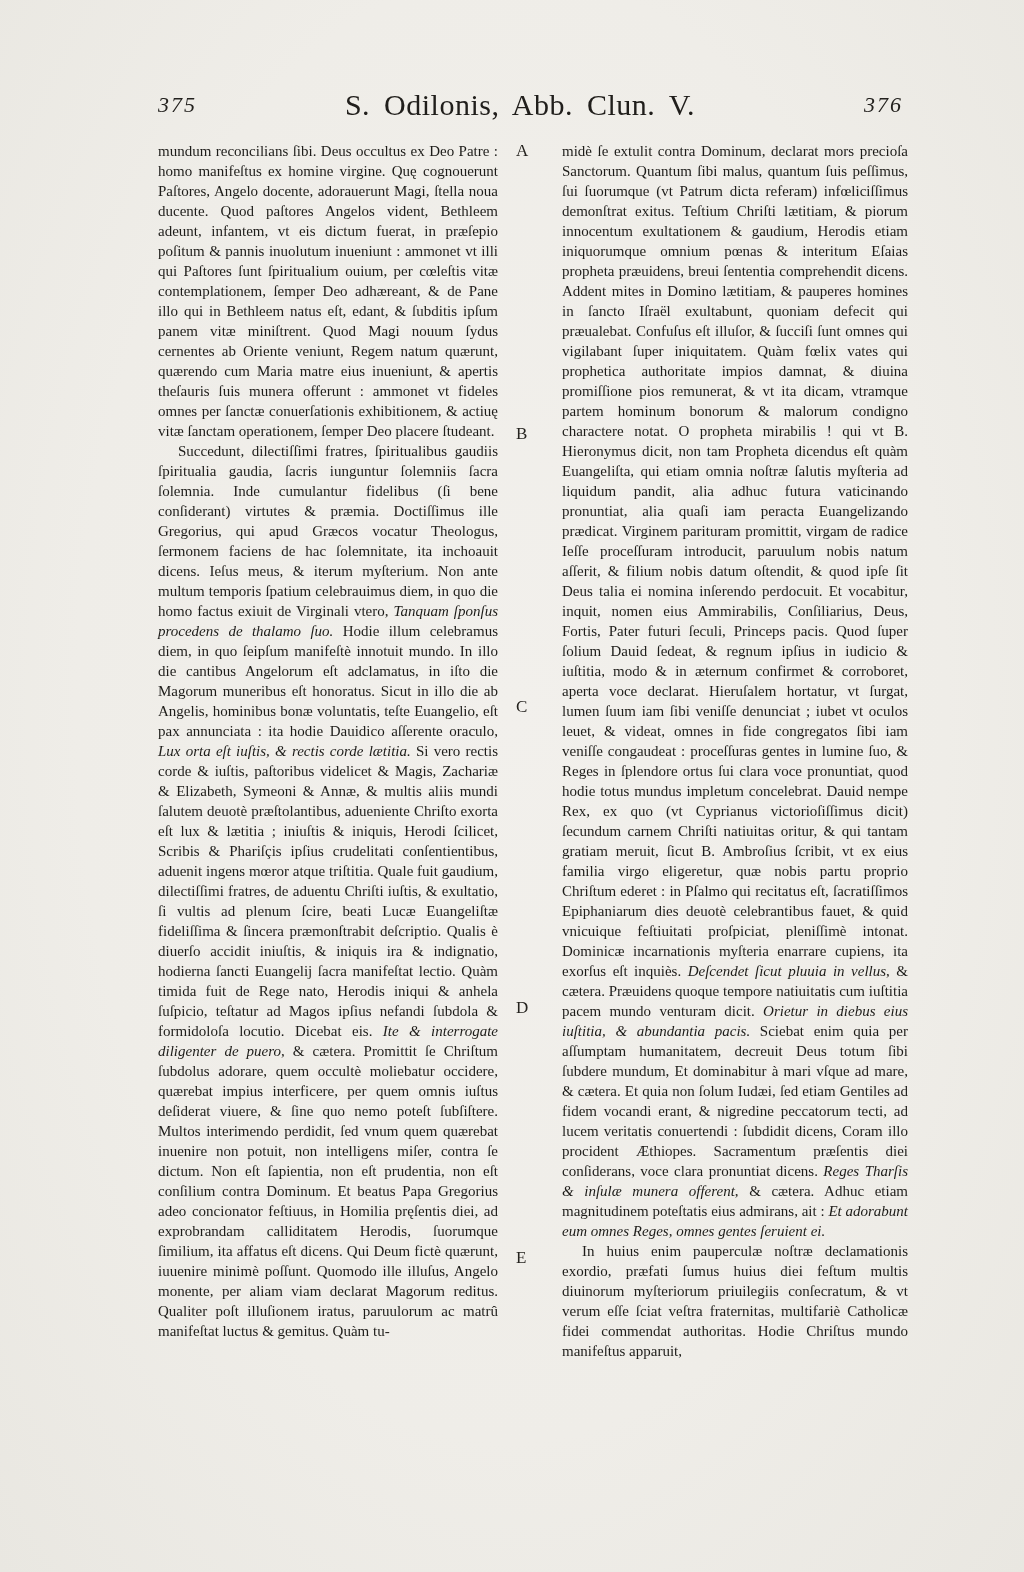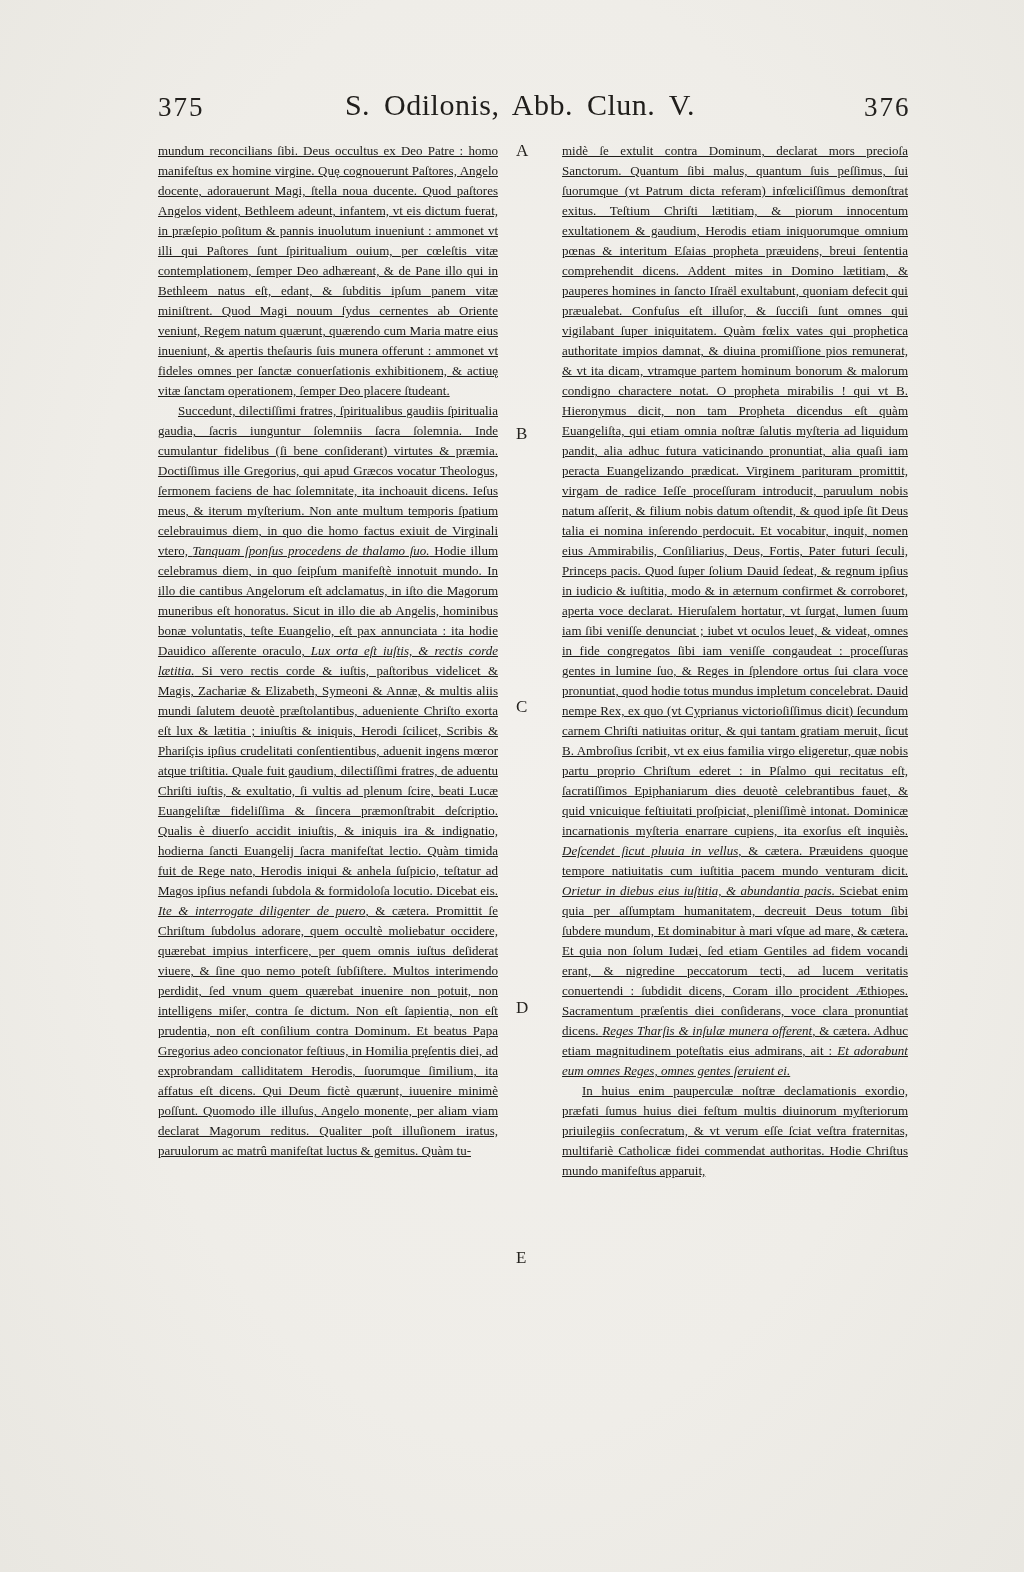--- a/index.html
+++ b/index.html
@@ -7,35 +7,34 @@
     position:relative;
     width:1024px;height:1572px;
     background:radial-gradient(ellipse at 50% 45%, #f2f0ec 0%, #efede8 60%, #e9e7e1 100%);
     overflow:hidden;
     font-family:"Liberation Serif","DejaVu Serif",serif;
     color:#1b1a18;
     -webkit-font-smoothing:antialiased;
   }
   .pagenum{
     position:absolute;top:92px;
-    font-size:27px;letter-spacing:2px;color:#23211e;
+    font-size:22px;letter-spacing:2px;color:#23211e;font-style:italic;
   }
   .pagenum.left{left:158px;}
   .pagenum.right{left:864px;}
   .running-title{
     position:absolute;top:88px;left:0;width:1040px;
     text-align:center;font-size:30px;word-spacing:6px;letter-spacing:0.5px;
     color:#201e1b;
   }
   .col{
     position:absolute;top:141px;
-    font-size:13px;line-height:20px;
+    font-size:15px;line-height:20px;
     text-align:justify;
     color:#1d1c19;
-    text-decoration:underline;
   }
   .col-left{left:158px;width:340px;}
   .col-right{left:562px;width:346px;}
   .col p{margin:0;padding:0;}
   .col p.indent{text-indent:20px;}
   .col i{font-style:italic;}
   .margin-letter{
     position:absolute;left:516px;
     font-size:17px;color:#25231f;
   }

